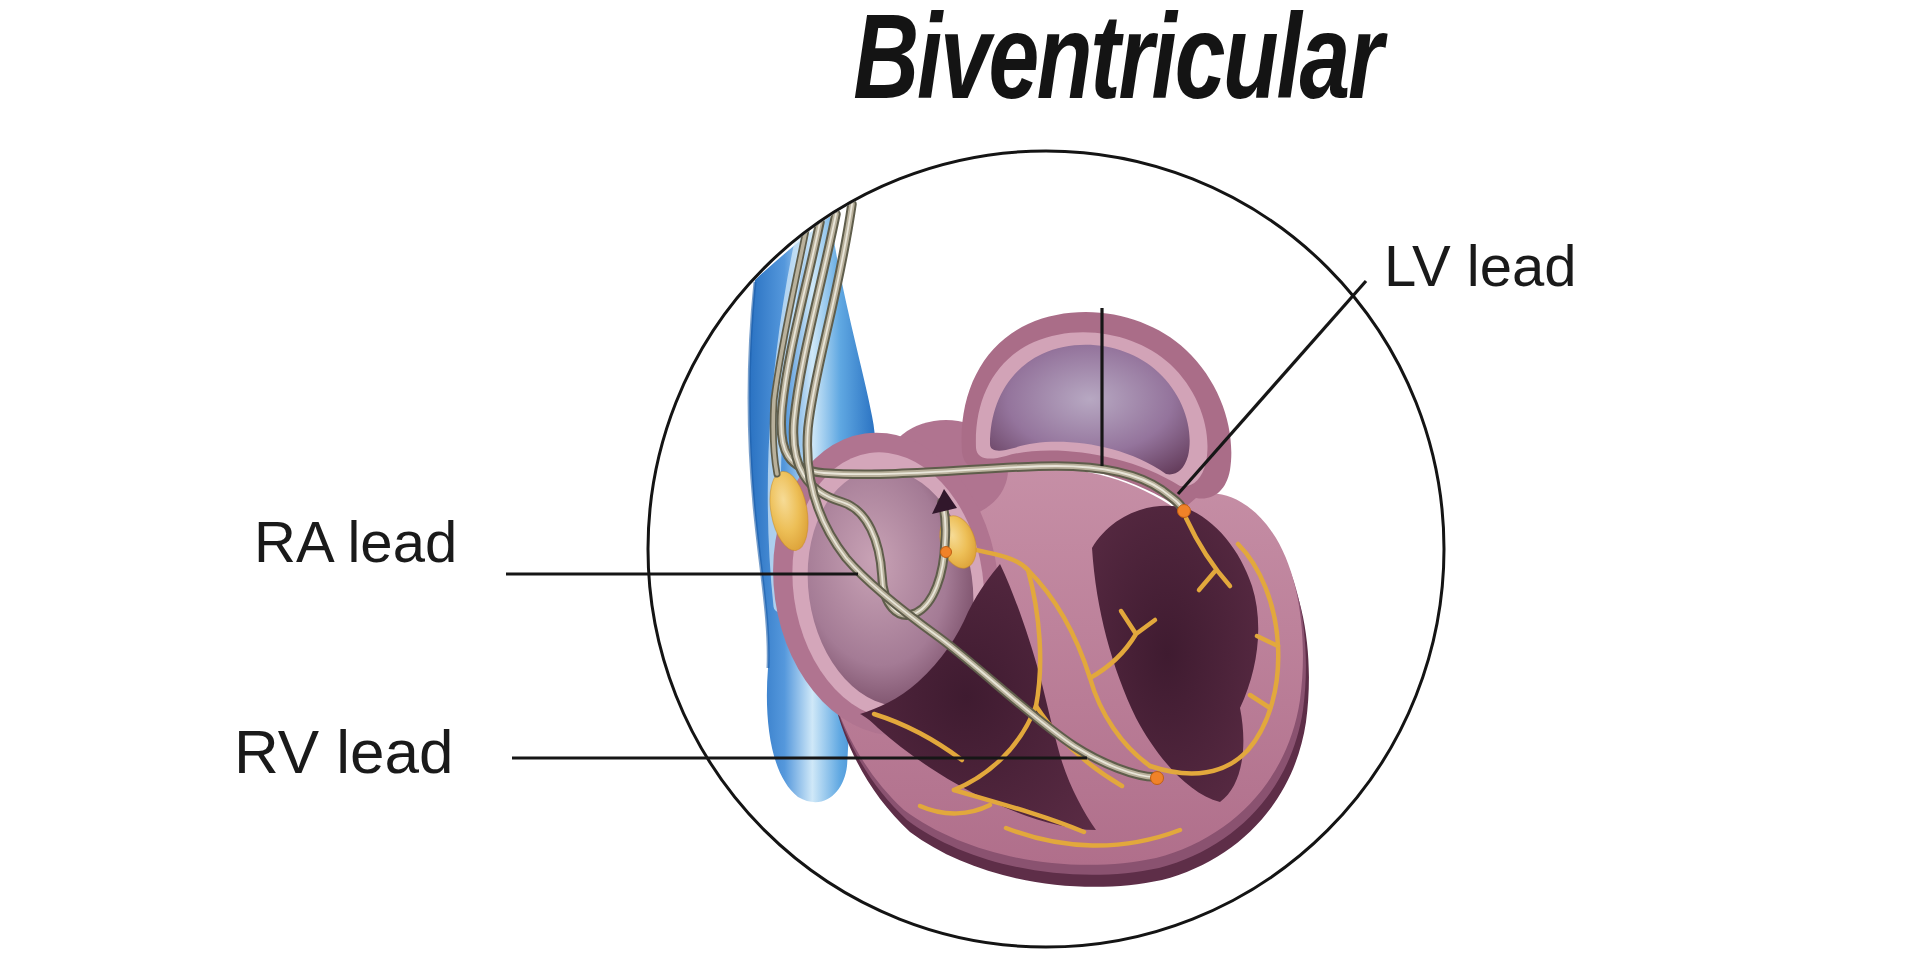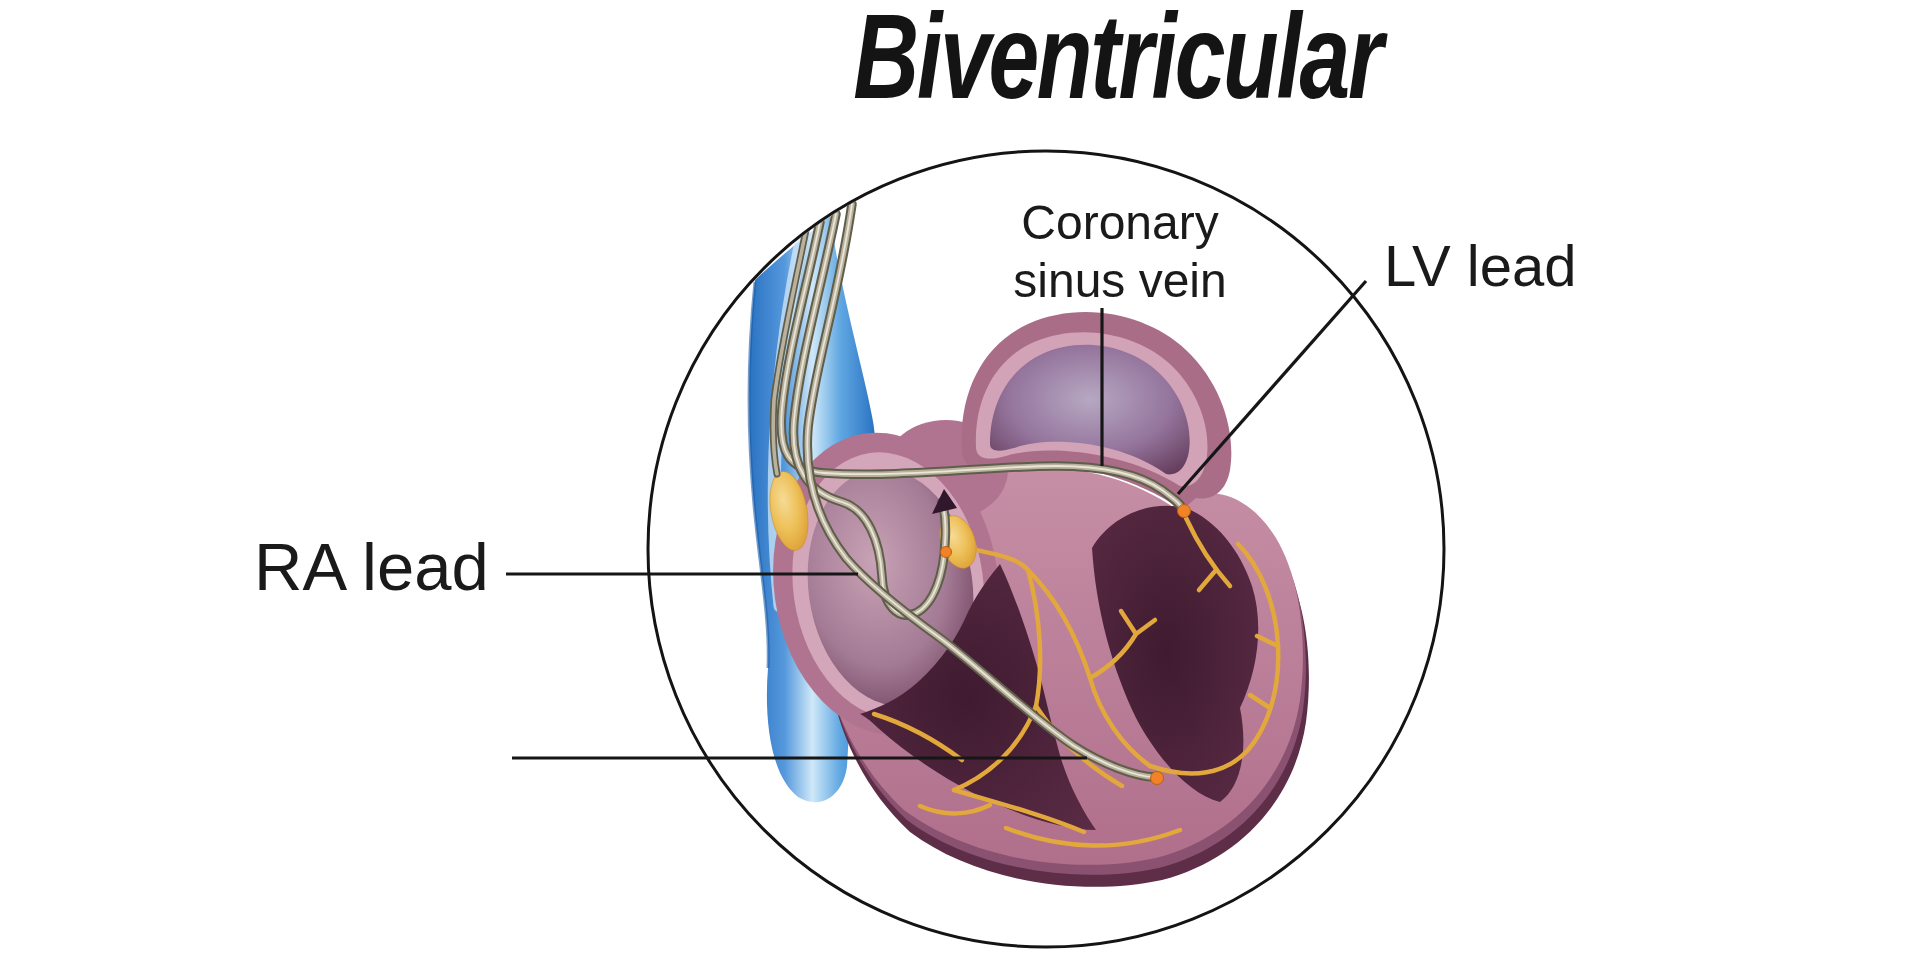--- a/index.html
+++ b/index.html
@@ -14,21 +14,21 @@
   }
   #title-wrap .t{
     display:inline-block;font:italic 700 120px/1.0 "Liberation Sans",sans-serif;
     transform:scaleX(0.76);letter-spacing:-3px;color:#141414;
   }
   #lbl-coronary{
     left:1008px;top:194px;width:224px;text-align:center;
     font-size:48px;line-height:1.21;white-space:normal;
   }
   #lbl-lv{left:1384px;top:232px;font-size:58px;}
-  #lbl-ra{left:254px;top:528px;font-size:67px;}
+  #lbl-ra{left:254px;top:508px;font-size:58px;}
   #lbl-rv{left:234px;top:716px;font-size:62px;}
   .lead-outer{fill:none;stroke:#5f5d4b;stroke-width:9.5;stroke-linecap:round;}
   .lead-mid{fill:none;stroke:#b9b19c;stroke-width:5.5;stroke-linecap:round;}
   .lead-hi{fill:none;stroke:#f1eee4;stroke-width:1.8;stroke-linecap:round;opacity:.85;}
   .fiber{fill:none;stroke-width:4.5;stroke-linecap:round;stroke-linejoin:round;}
   .pointer{fill:none;stroke-width:3.2;stroke-linecap:butt;}
 </style>
 </head>
 <body>
 
@@ -170,21 +170,18 @@
       <path class="pointer" d="M1366,281 L1178,494"></path>
       <path class="pointer" d="M506,574 L858,574"></path>
       <path class="pointer" d="M512,758 L1087,758"></path>
     </g>
   </svg>
 
   <div id="title-wrap">
     <span class="t">Biventricular</span>
   </div>
 
-  <div id="lbl-coronary" class="lbl">
-    <div>Coronary</div>
-    <div>sinus vein</div>
-  </div>
 
   <div id="lbl-lv" class="lbl">LV lead</div>
   <div id="lbl-ra" class="lbl">RA lead</div>
+  <div id="lbl-rv" class="lbl">RV lead</div>
 
 </div>
 
 </body></html>

